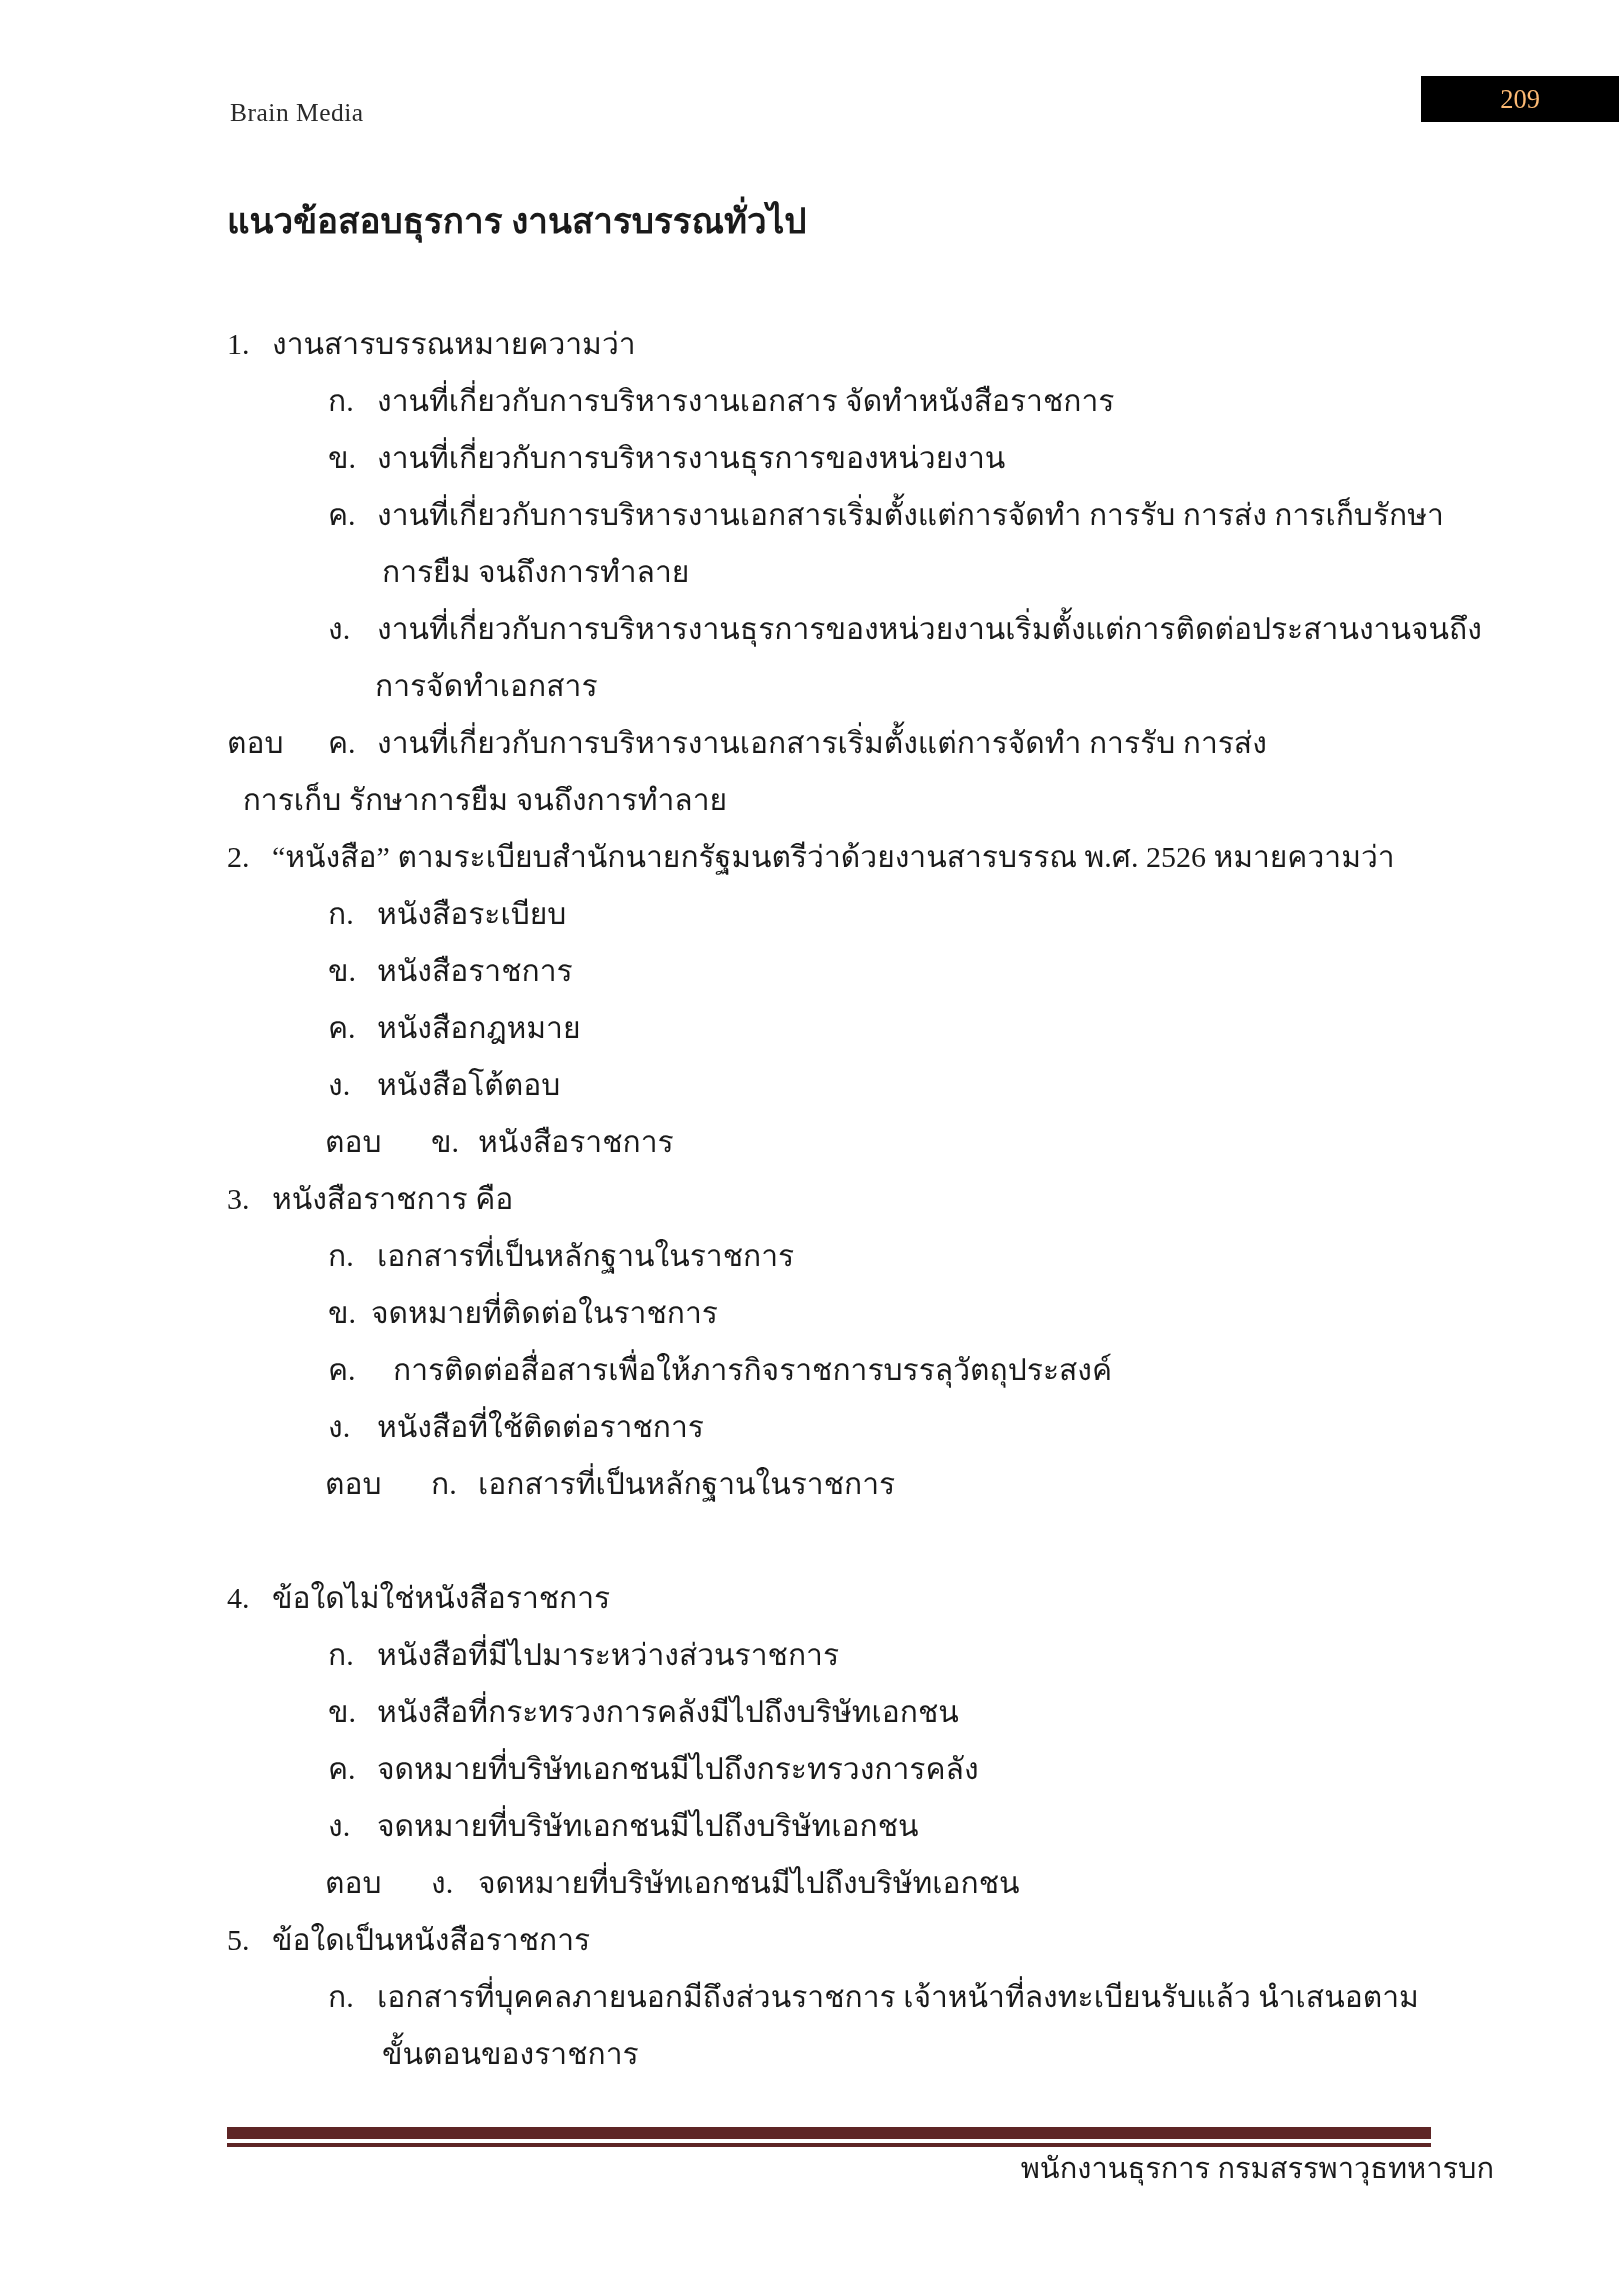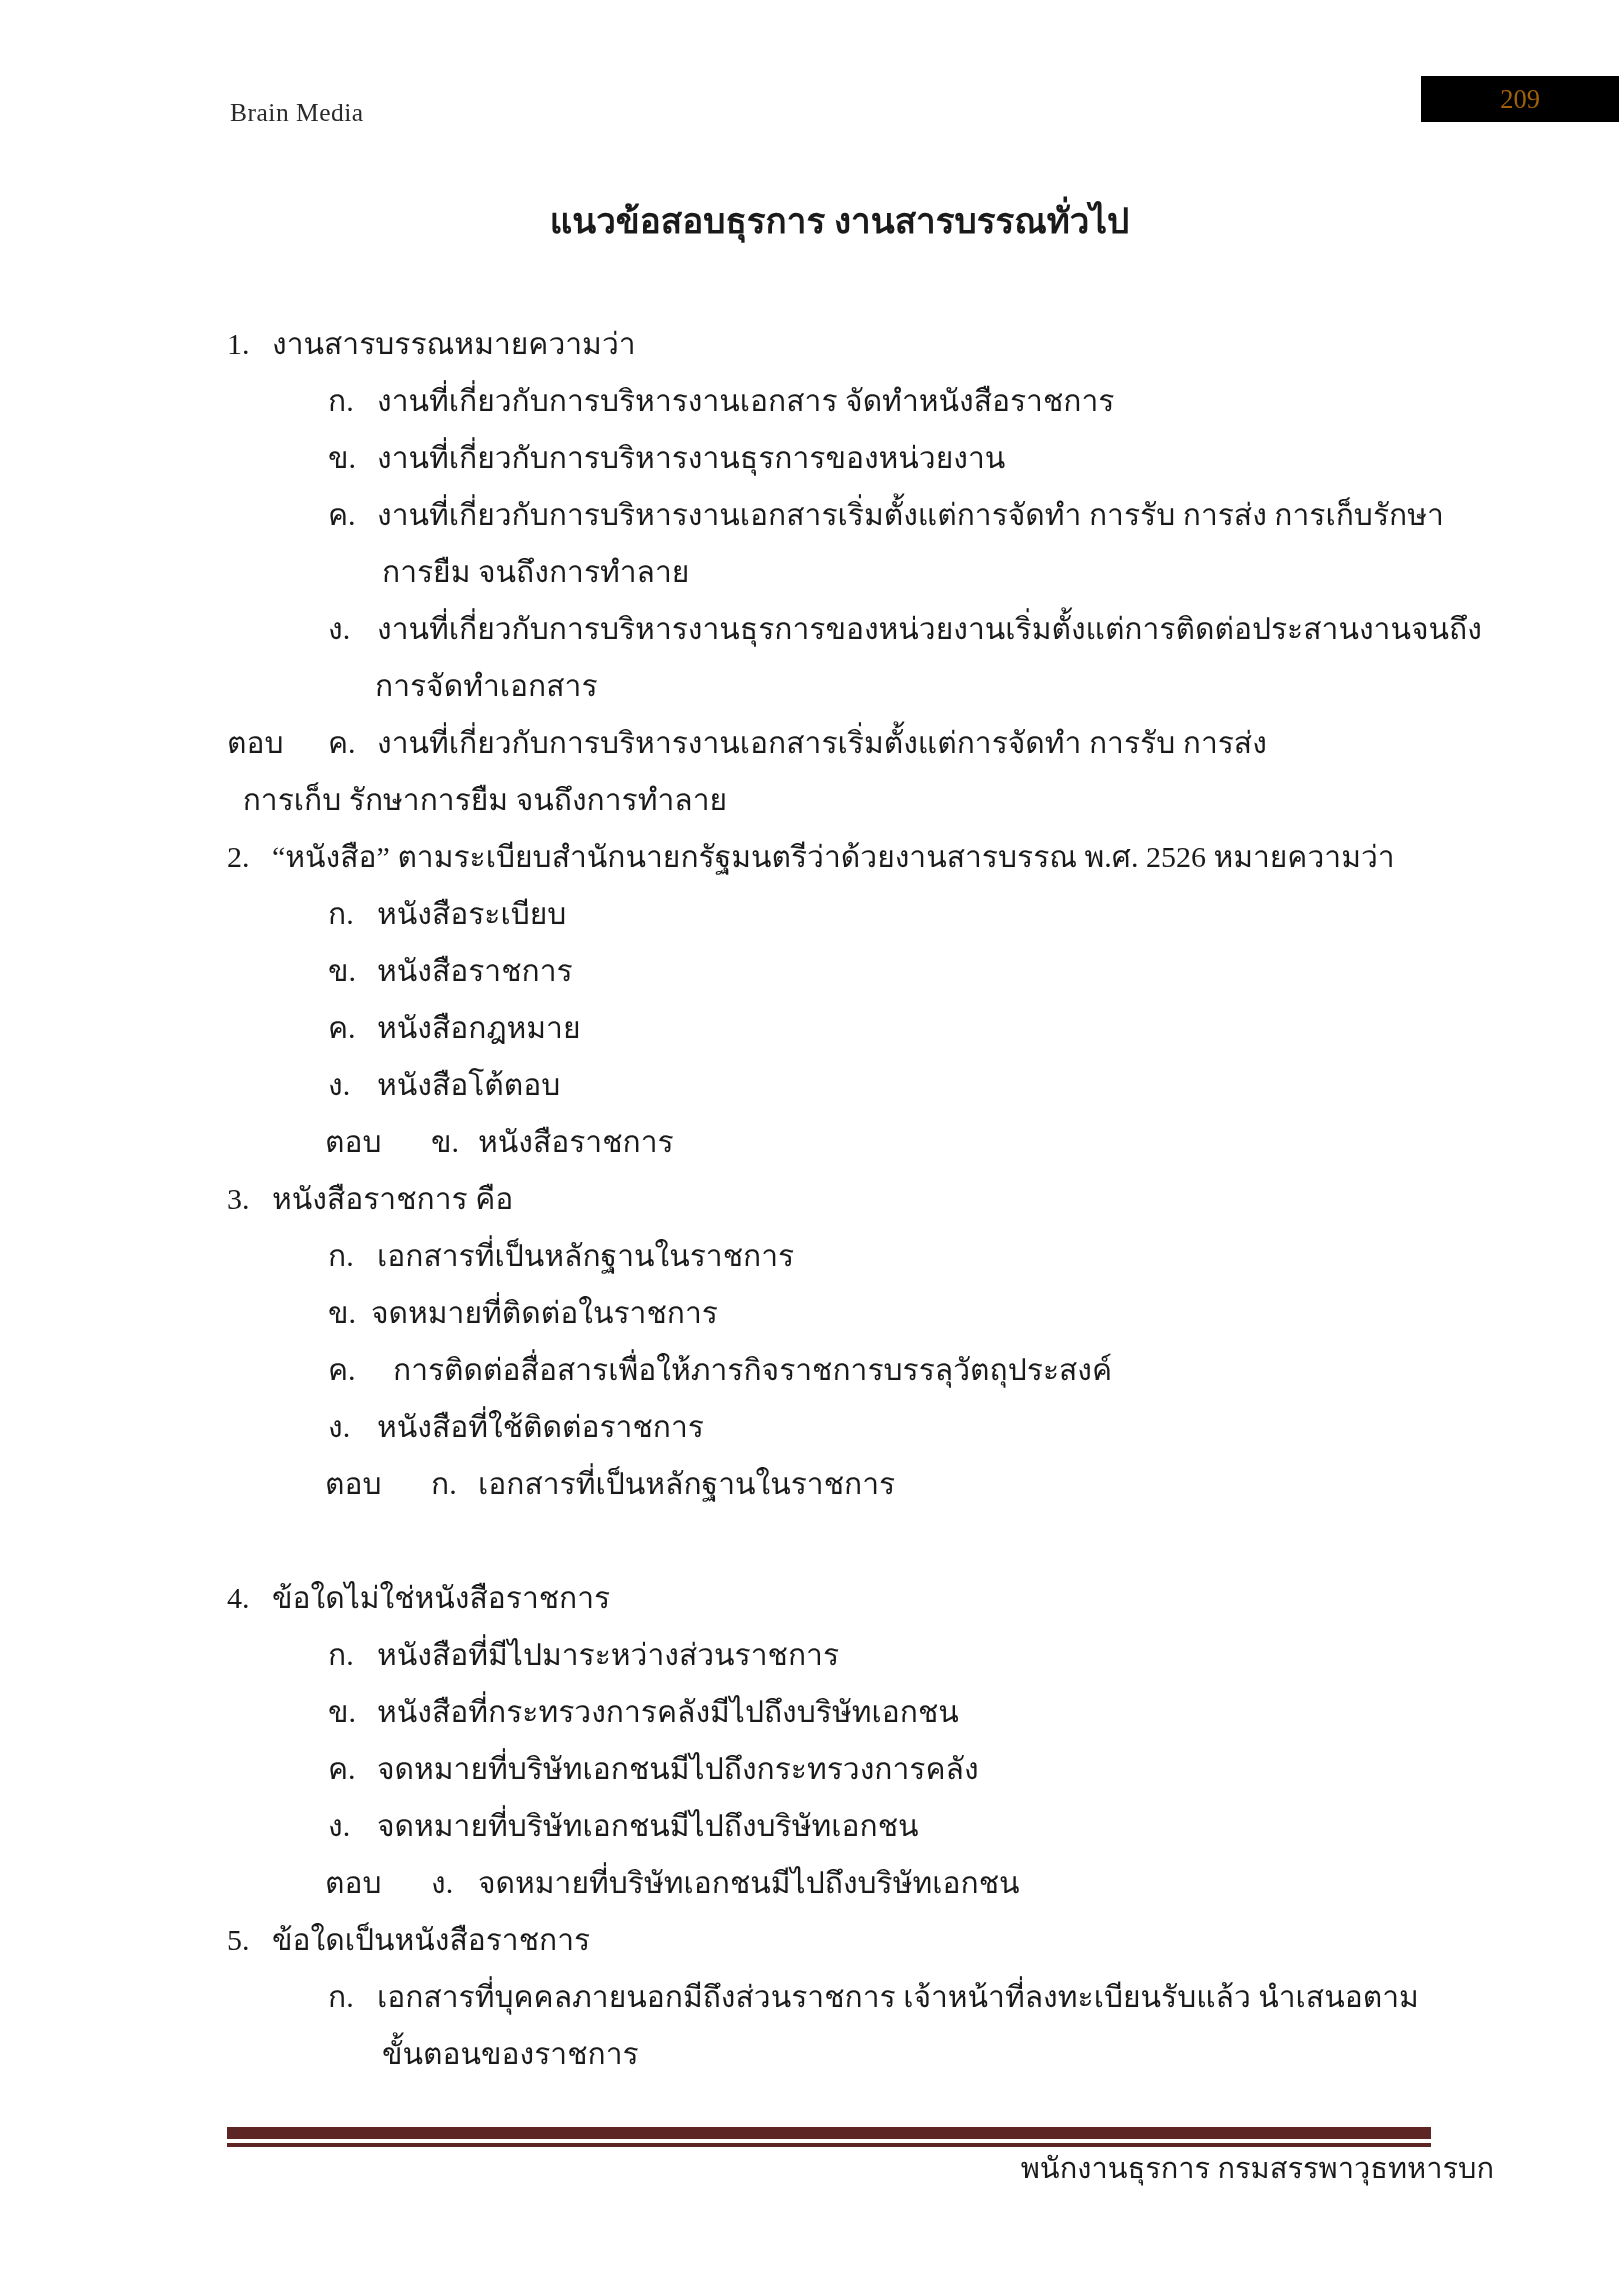--- a/index.html
+++ b/index.html
@@ -33,21 +33,20 @@
     line-height: 46px;
     font-size: 26.5px;
   }
   .doc-title {
     position: absolute;
     left: 227px;
     top: 192px;
     width: 1225px;
     height: 59px;
     line-height: 59px;
-    text-align: center;
     font-size: 35px;
     font-weight: bold;
     white-space: nowrap;
   }
   .content {
     position: absolute;
     left: 227px;
     top: 315px;
     width: 1313px;
   }
@@ -77,21 +76,21 @@
     white-space: nowrap;
   }
 </style>
 </head>
 <body>
 
 <div class="page" style="color: rgb(26, 26, 26);">
 
   <div class="brand">Brain Media</div>
 
-  <div class="pagenum-box" style="background: rgb(0, 0, 0); color: #a16207;">
+  <div class="pagenum-box" style="background: rgb(0, 0, 0); color: #fdba74;">
     <span>209</span>
   </div>
 
   <div class="doc-title">แนวข้อสอบธุรการ งานสารบรรณทั่วไป</div>
 
   <div class="content" id="content">
       <div class="line">
         <span style="left: 0px;">1.</span>
         <span style="left: 45px;">งานสารบรรณหมายความว่า</span>
       </div>

